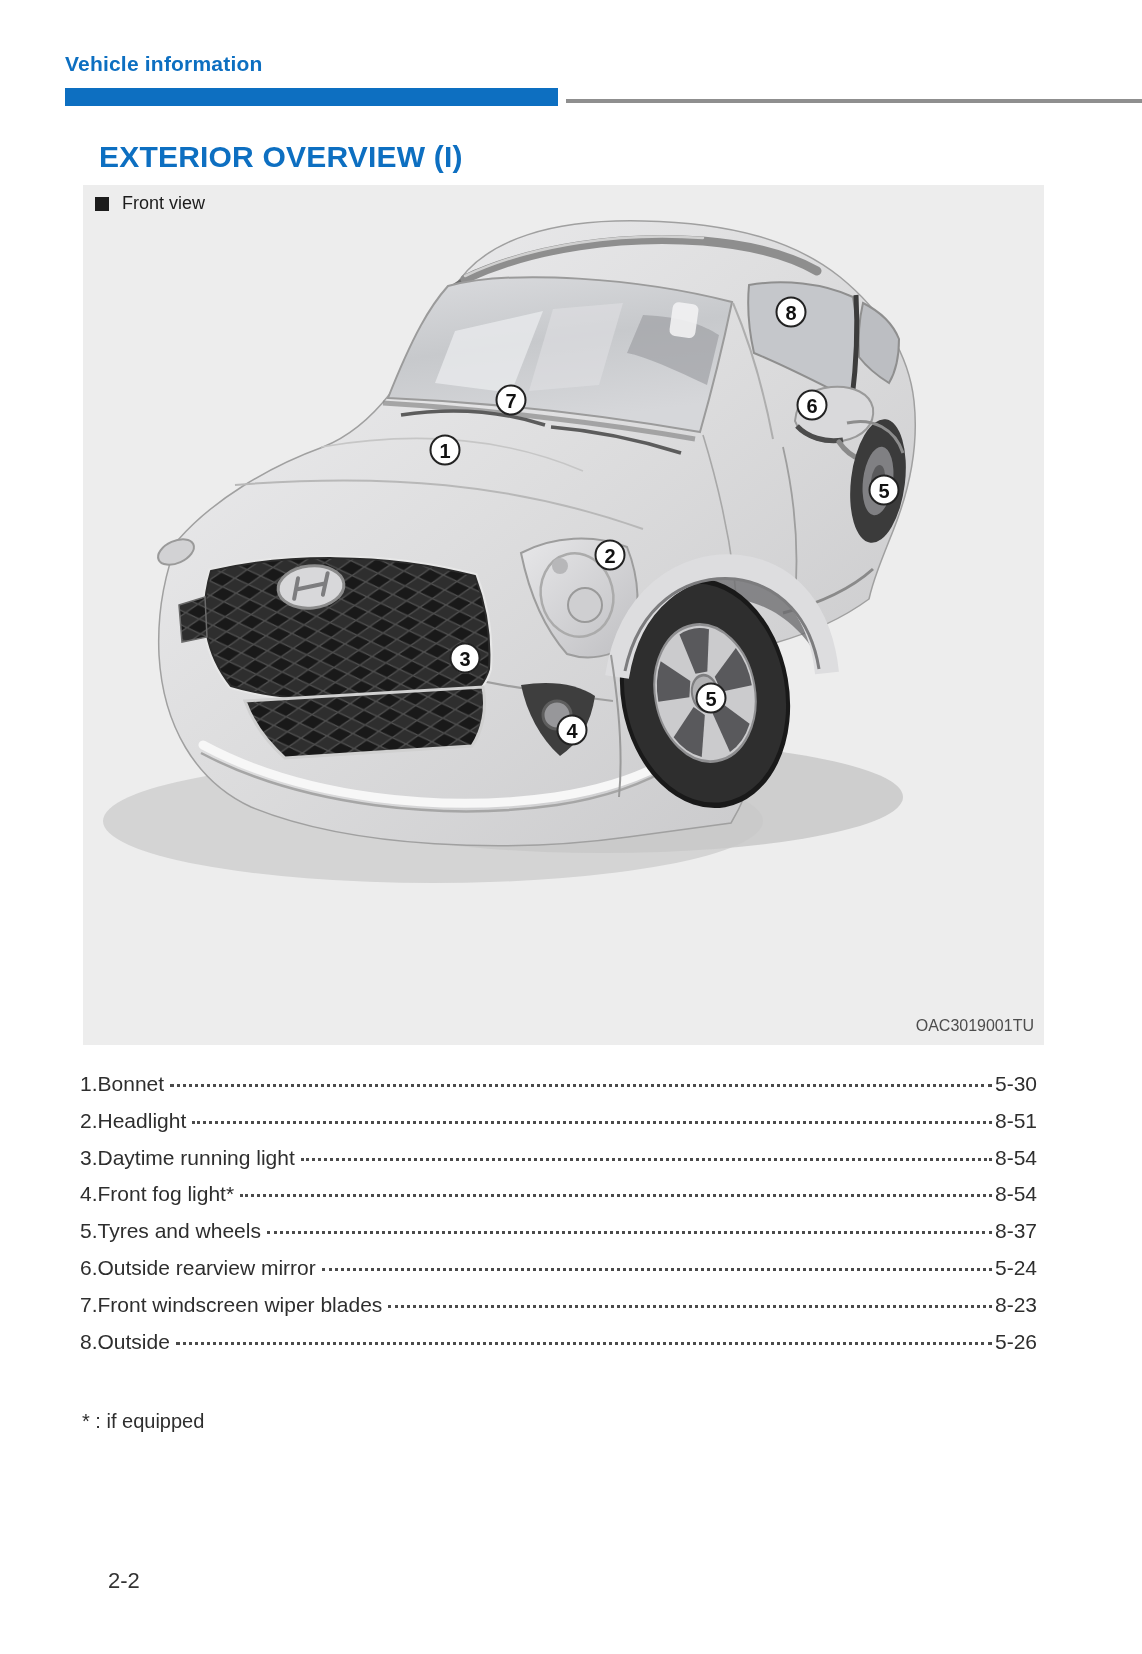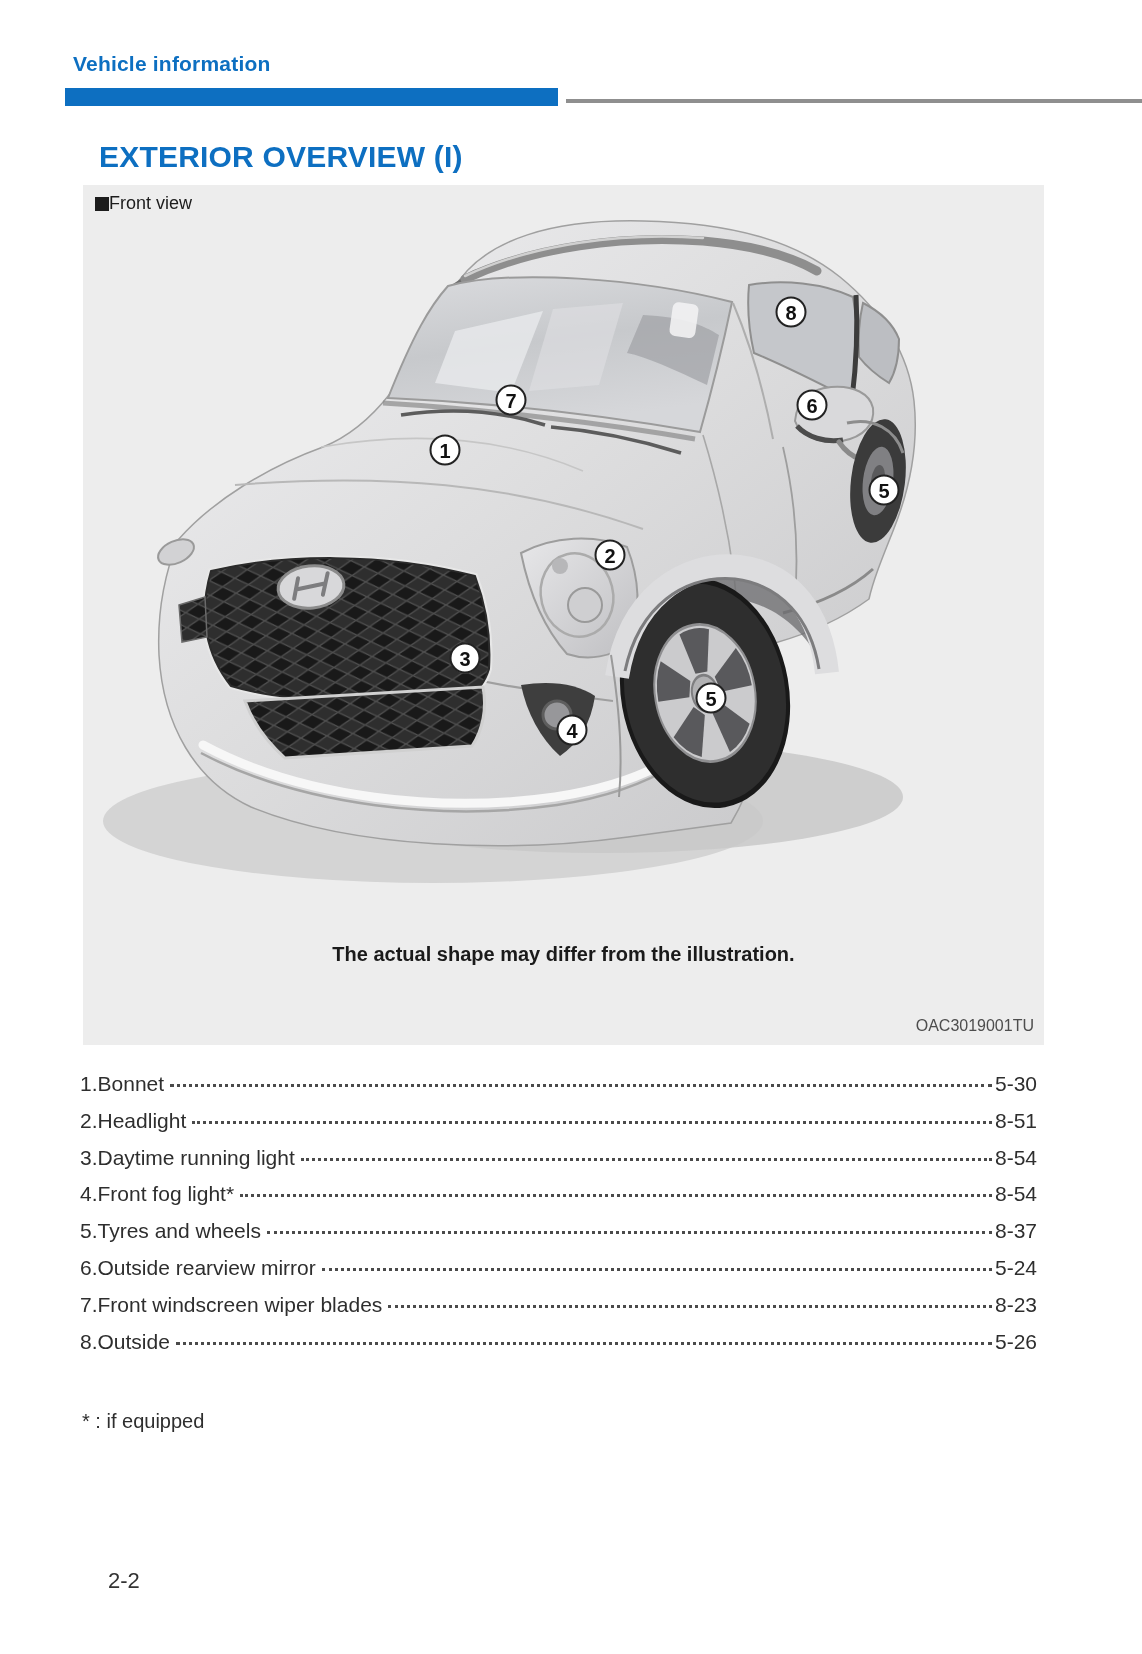--- a/index.html
+++ b/index.html
@@ -10,42 +10,42 @@
   }
   *{box-sizing:border-box;}
   html,body{margin:0;padding:0;}
   body{
     width:1142px;height:1654px;position:relative;background:#ffffff;
     font-family:"Liberation Sans", sans-serif;color:var(--ink);
   }
   
   .section-label{
     position:absolute;left:65px;top:52px;
-    font-size:21px;font-weight:600;color:var(--accent-blue);letter-spacing:.2px;margin-left:8px;
+    font-size:21px;font-weight:600;color:var(--accent-blue);letter-spacing:.2px;
   }
   .header-bar{
     position:absolute;left:65px;top:88px;width:493px;height:18px;
     background:var(--accent-blue);
   }
   .header-rule{
     position:absolute;left:566px;top:99px;width:576px;height:4px;
     background:var(--rule-gray);
   }
   .page-title{
     position:absolute;left:81px;top:122px;
     font-size:30px;font-weight:800;color:var(--accent-blue);letter-spacing:.2px;
   }
   
   .figure{
     position:absolute;left:83px;top:185px;width:961px;height:860px;
     background:var(--figure-bg);
   }
   .figure svg{position:absolute;left:0;top:0;}
   .view-label{
-    position:absolute;left:12px;top:8px;display:flex;align-items:center;gap:0;
+    position:absolute;left:12px;top:8px;display:flex;align-items:center;gap:13px;
     font-size:18px;color:#1c1c1c;z-index:3;
   }
   .view-label .sq{width:14px;height:14px;background:#1c1c1c;display:inline-block;}
   .fig-caption{
     position:absolute;left:0;top:758px;width:100%;text-align:center;
     font-size:20px;font-weight:bold;color:#1a1a1a;z-index:3;
   }
   .fig-code{
     position:absolute;right:10px;bottom:10px;
     font-size:16px;color:#4d4d4d;z-index:3;
@@ -226,21 +226,20 @@
     <div class="callout" style="left: 729px; top: 220px;">
       <span>6</span>
     </div>
     <div class="callout" style="left: 428px; top: 215px;">
       <span>7</span>
     </div>
     <div class="callout" style="left: 708px; top: 127px;">
       <span>8</span>
     </div>
 
-  <div class="fig-caption">The actual shape may differ from the illustration.</div>
   <div class="fig-code">OAC3019001TU</div>
 </div>
 
 <div class="legend">
   <div class="legend-row">
       <span class="legend-num">1.</span>
       <span class="legend-label">Bonnet</span>
       <span class="leader"></span>
       <span class="legend-page">5-30</span>
     </div>

